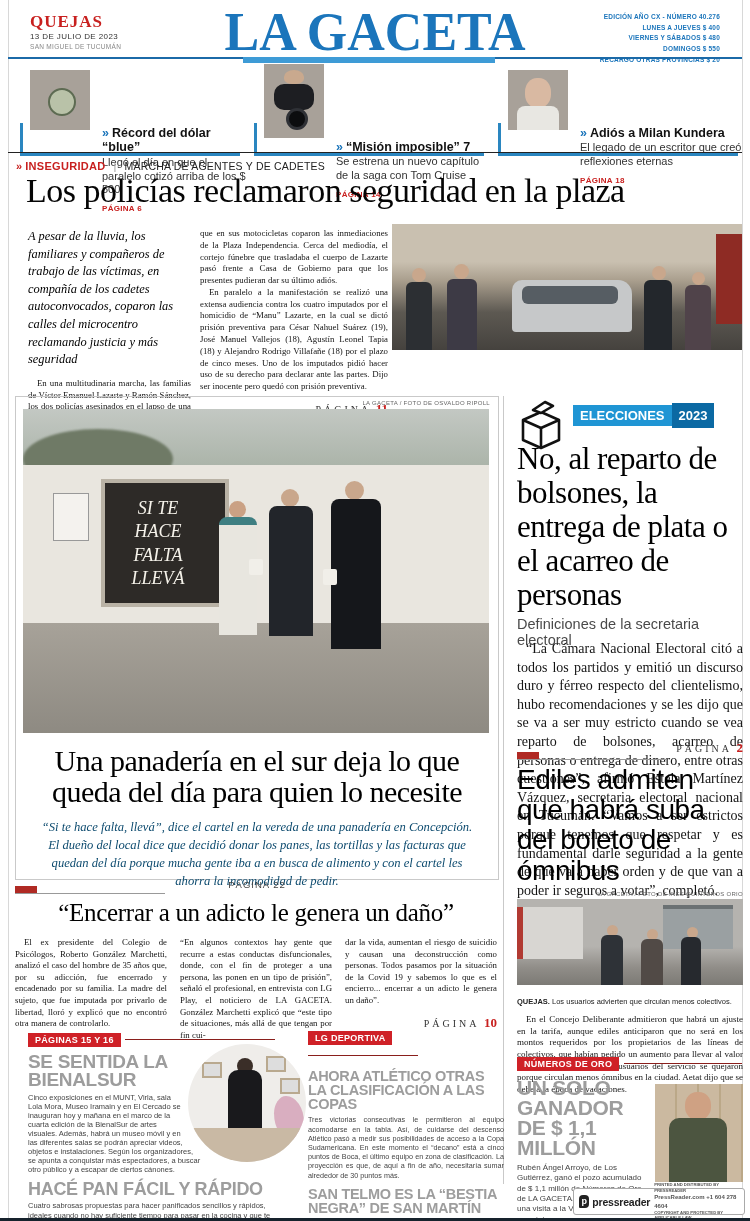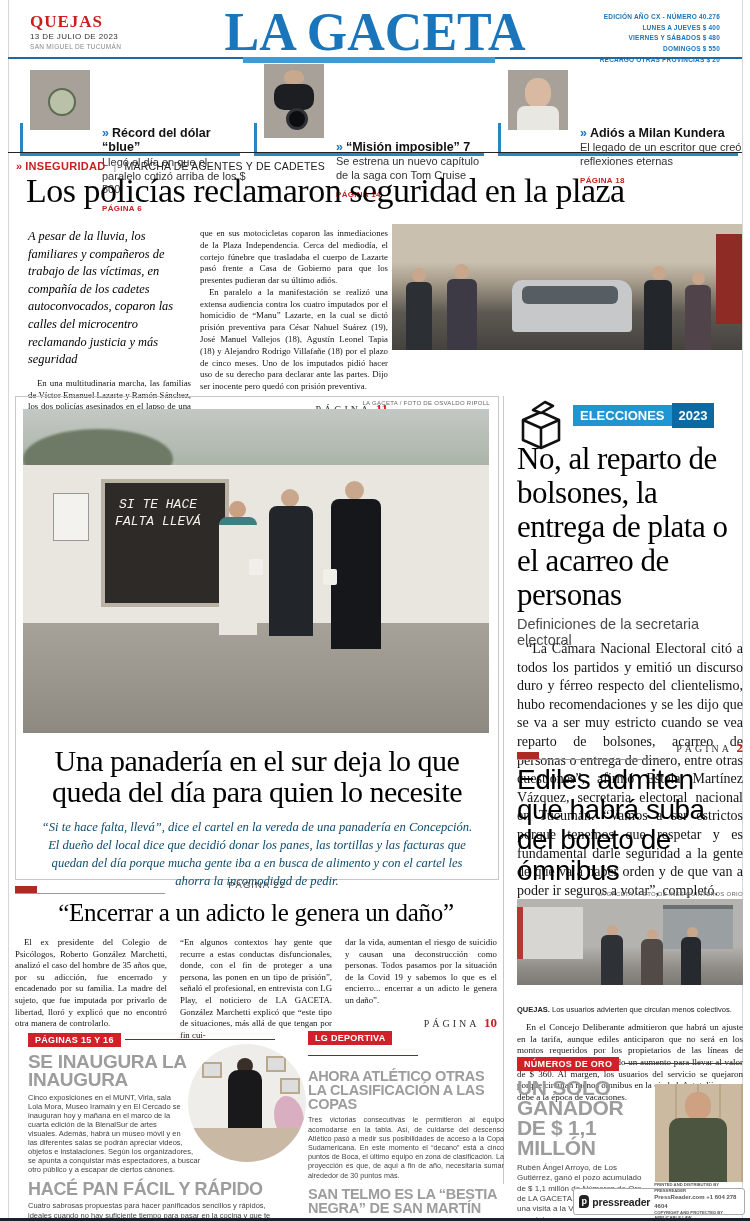--- a/index.html
+++ b/index.html
@@ -83,22 +83,22 @@
   #divider-v{left:503px;top:396px;height:788px;width:1px;background:#c9c9c9;}
 
   
   #bakery{left:15px;top:396px;width:482px;height:482px;border:1px solid #c9c9c9;}
   #bakery-credit{position:absolute;top:3px;right:8px;font-size:6px;color:#666;letter-spacing:.3px;}
   #bakery-photo{position:absolute;left:7px;top:12px;width:466px;height:324px;}
   #bakery-photo .sky{position:absolute;inset:0 0 auto 0;height:60px;background:linear-gradient(180deg,#c3c8c3,#aab3a8);}
   #bakery-photo .trees{position:absolute;left:0;top:20px;width:150px;height:60px;border-radius:50%;background:#6f7a66;filter:blur(1px);}
   #bakery-photo .bld{position:absolute;left:0;top:56px;right:0;height:160px;background:#e9e6df;}
   #bakery-photo .win{position:absolute;left:78px;top:70px;width:120px;height:120px;background:#2d2a27;border:4px solid #b9b2a5;}
-  #bakery-photo .sign{position:absolute;left:10px;top:14px;width:86px;font-family:Liberation Mono, monospace;
-                      font-style:italic;font-size:13px;line-height:1.3;color:#f5f2ea;text-align:center;}
+  #bakery-photo .sign{position:absolute;left:10px;top:14px;width:86px;font-family:Liberation Serif, serif;
+                      font-style:italic;font-size:18px;line-height:1.3;color:#f5f2ea;text-align:center;}
   #bakery-photo .poster{position:absolute;left:30px;top:84px;width:34px;height:46px;background:#f4f2ee;border:1px solid #999;}
   #bakery-photo .ground{position:absolute;left:0;bottom:0;right:0;height:110px;background:linear-gradient(180deg,#a7a299,#8e8a82);}
   .fig{position:absolute;border-radius:8px 8px 0 0;}
   #bakery-photo .bag{position:absolute;width:14px;height:16px;background:#f1efe9;border-radius:2px;}
   #bakery-headline{position:absolute;left:10px;right:10px;top:348px;text-align:center;
                    font-family:"Liberation Serif",serif;font-size:30px;line-height:1.04;
                    letter-spacing:-.5px;color:#000;}
   #bakery-deck{position:absolute;left:22px;right:22px;top:422px;text-align:center;
                font-family:"Liberation Serif",serif;font-style:italic;font-size:12.6px;
                line-height:1.42;color:#0c4a6e;}
@@ -123,21 +123,21 @@
   .deco{height:9px;position:relative;}
   .deco i{position:absolute;left:0;top:0;width:22px;height:8px;background:#b02a24;}
   .deco u{position:absolute;left:0;top:7px;width:150px;height:1px;background:#999;}
   #ed-headline{font-family:Liberation Sans, sans-serif;font-size:28px;line-height:1.08;
                letter-spacing:-.5px;color:#000;margin-top:4px;}
   #ed-credit{text-align:right;font-size:6px;color:#666;margin-top:5px;letter-spacing:.3px;}
   #ed-photo{width:226px;height:86px;margin-top:2px;}
   #ed-photo .bg{position:absolute;inset:0;background:linear-gradient(180deg,#b5b3af 0 55%,#908d88 80%,#7c7a75 100%);}
   #ed-photo .bus{position:absolute;left:0;top:8px;width:60px;height:52px;background:#d8d6d2;border-left:6px solid #b13a32;}
   #ed-photo .shelter{position:absolute;right:10px;top:6px;width:70px;height:40px;background:#9aa0a2;border-top:4px solid #6b7173;}
-  #ed-caption{font-size:7.5px;color:#222;margin-top:20px;}
+  #ed-caption{font-size:7.5px;color:#222;margin-top:12px;}
   #ed-body{margin-top:8px;}
   #ed-body .bodytext{font-size:9px;line-height:1.3;}
 
   
   #adicto{left:15px;top:886px;width:482px;}
   #ad-headline{text-align:center;font-family:"Liberation Serif",serif;font-size:25px;
                letter-spacing:-.3px;color:#000;margin-top:4px;}
   #ad-cols{display:flex;gap:13px;margin-top:10px;}
   #ad-cols .c{flex:1;}
   #ad-cols .bodytext{font-size:8.8px;line-height:1.32;}
@@ -389,21 +389,21 @@
     </div>
     <div id="bienal-circle">
       <span class="frame" style="left:14px;top:18px;"></span>
       <span class="frame" style="left:78px;top:12px;"></span>
       <span class="frame" style="left:92px;top:34px;"></span>
       <span class="phead"></span>
       <span class="person"></span>
       <span class="pink"></span>
       <span class="floor"></span>
     </div>
-    <div class="gray-hl" id="bienal-h1">SE INAUGURA LA INAUGURA</div>
+    <div class="gray-hl" id="bienal-h1">SE SENTIDA LA BIENALSUR</div>
     <div id="bienal-b1">Cinco exposiciones en el MUNT, Virla, sala Lola Mora, Museo Iramain y en El Cercado se inauguran hoy y mañana en el marco de la cuarta edición de la BienalSur de artes visuales. Además, habrá un museo móvil y en las diferentes salas se podrán apreciar videos, objetos e instalaciones. Según los organizadores, se apunta a conquistar más espectadores, a buscar otro público y a escapar de ciertos cánones.</div>
     <div class="gray-hl" id="bienal-h2">HACÉ PAN FÁCIL Y RÁPIDO</div>
     <div id="bienal-b2">Cuatro sabrosas propuestas para hacer panificados sencillos y rápidos, ideales cuando no hay suficiente tiempo para pasar en la cocina y que te evitarán, además, tener que ir a la panadería.</div>
   </div>
 
   <div class="abs" id="deportiva">
     <div>
       <span class="red-label">LG DEPORTIVA</span>
       <span class="label-line" style="width:110px;"></span>
     </div>

